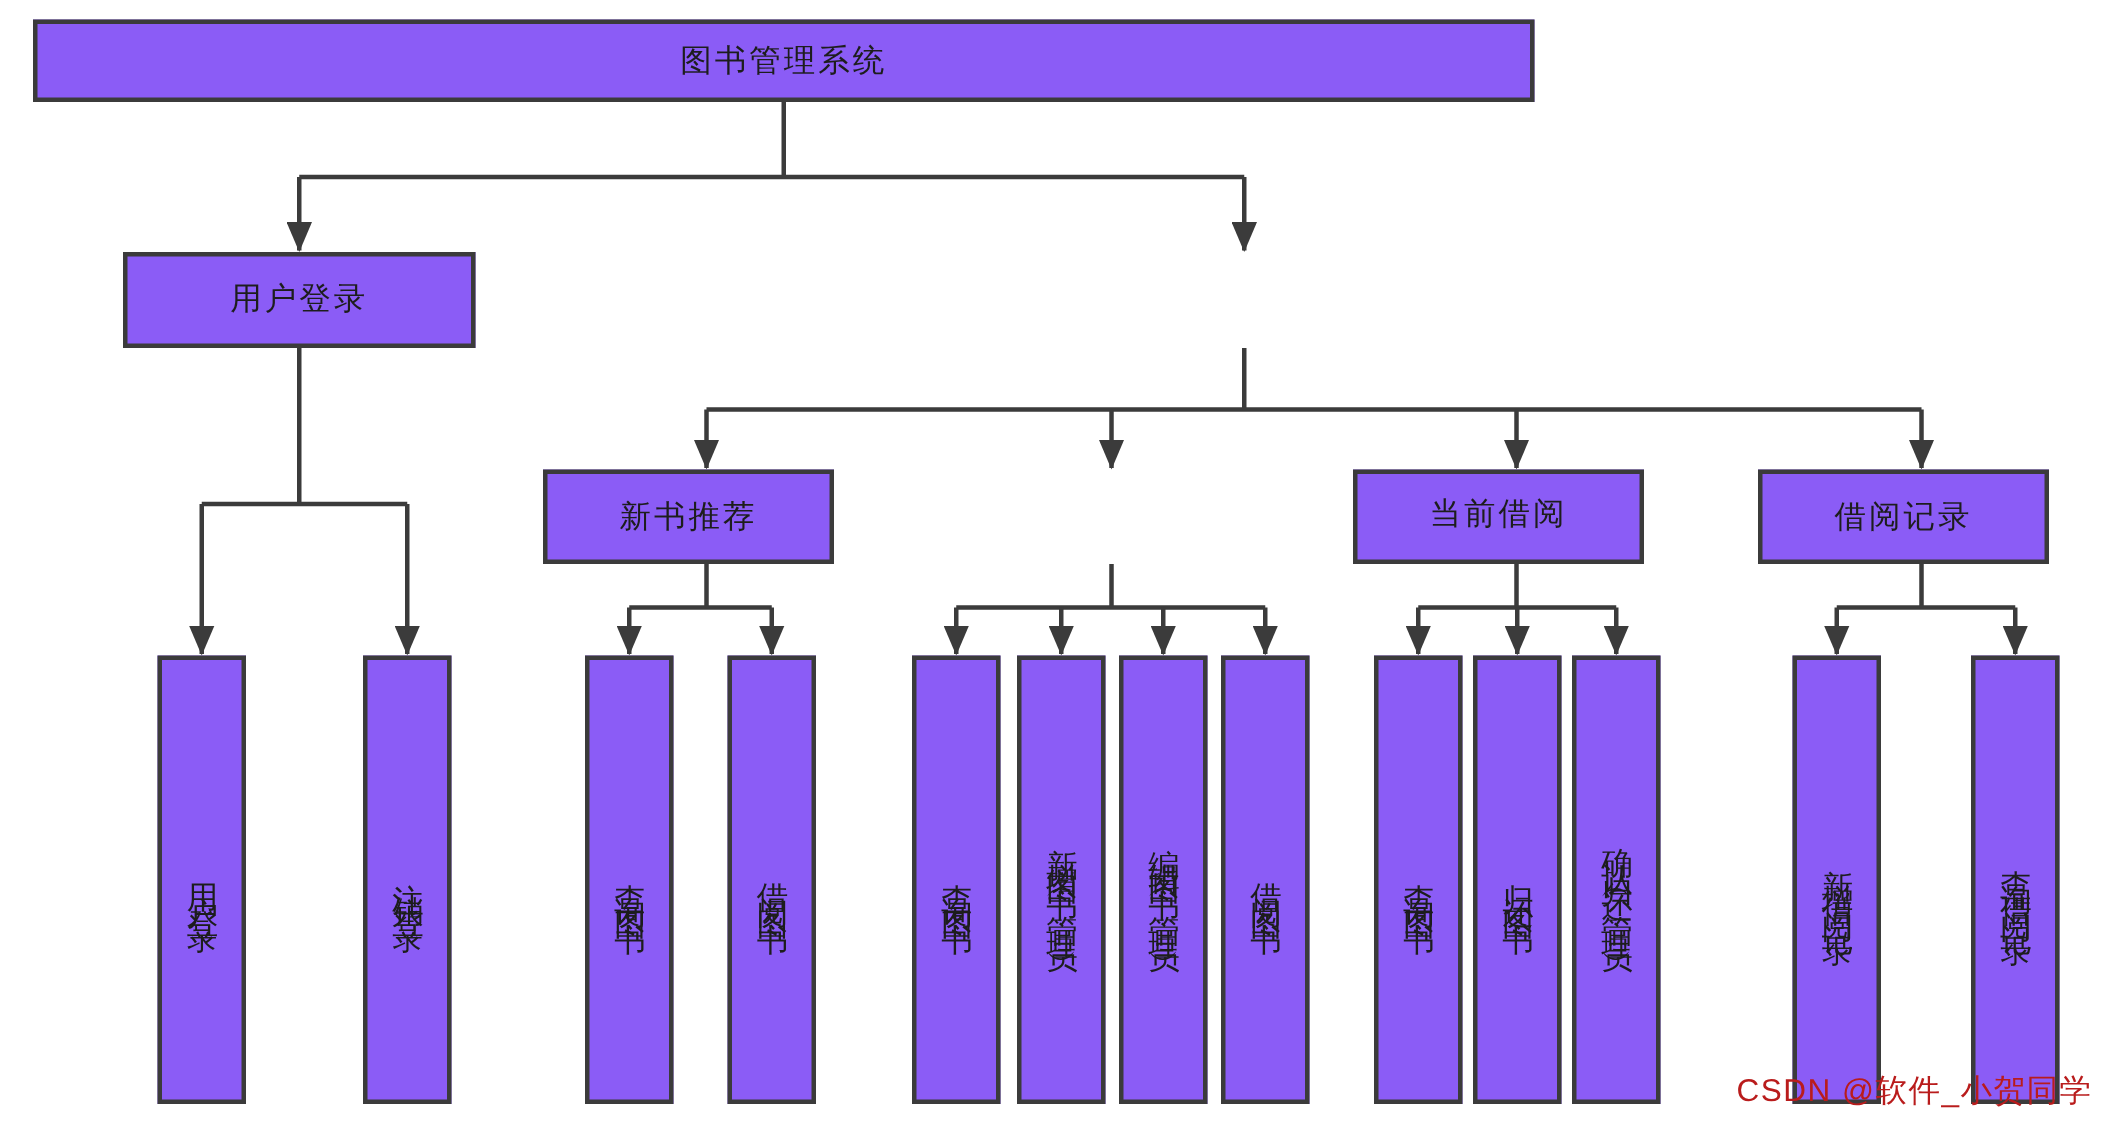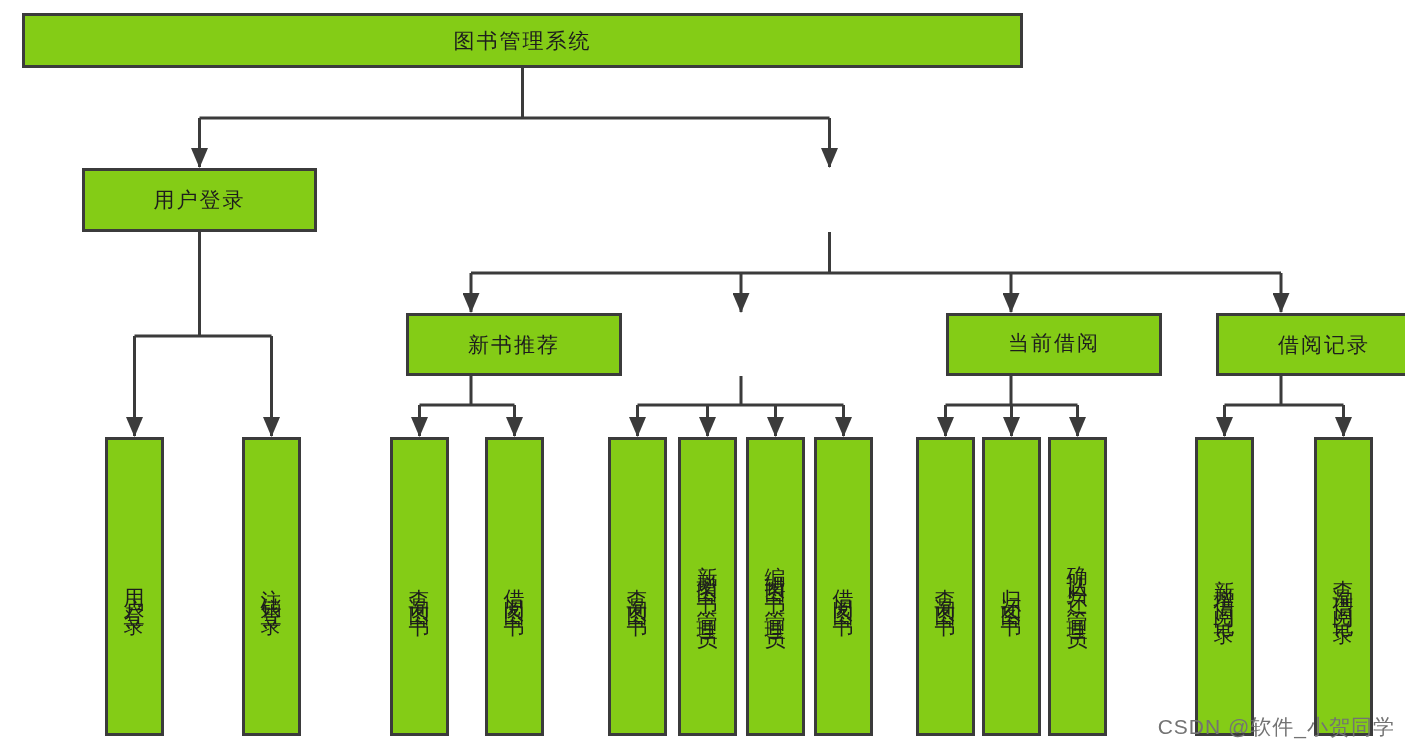--- a/index.html
+++ b/index.html
@@ -19,42 +19,42 @@
     position: absolute;
     left: 0;
     top: 0;
     width: 1405px;
     height: 747px;
   }
   .node {
     position: absolute;
     box-sizing: border-box;
     border: 3px solid #3b3b3b;
-    background: #84cc16;
+    background: #8b5cf6;
     display: flex;
     align-items: center;
     justify-content: center;
     color: #1d1d1d;
     font-size: 21px;
     letter-spacing: 2px;
     text-align: center;
     line-height: 1.2;
   }
   .node.vert {
     writing-mode: vertical-rl;
     text-orientation: mixed;
     letter-spacing: 9px;
     line-height: 1.0;
     padding-top: 6px;
   }
   .root-box    { left: 22px;  top: 13px;  width: 1001px; height: 55px; }
   .l2          { top: 168px; width: 235px; height: 64px; }
   .b-userlogin { left: 82px; }
   .b-bookmgmt  { left: 712px; }
-  .l3          { top: 313px; width: 216px; height: 63px; margin-left: 44px; }
+  .l3          { top: 313px; width: 194px; height: 63px; }
   .b-newrec    { left: 362px; }
   .b-borrow    { left: 632px; }
   .b-current   { left: 902px; font-family: Liberation Mono, monospace; }
   .b-records   { left: 1172px; }
   .l4          { top: 437px; width: 59px; height: 299px; }
   .p1  { left: 105px; }
   .p2  { left: 242px; }
   .p3  { left: 390px; }
   .p4  { left: 485px; }
   .p5  { left: 608px; }
@@ -63,21 +63,21 @@
   .p8  { left: 814px; }
   .p9  { left: 916px; }
   .p10 { left: 982px; }
   .p11 { left: 1048px; }
   .p12 { left: 1195px; }
   .p13 { left: 1314px; }
   #watermark {
     position: absolute;
     right: 10px;
     bottom: 6px;
-    color: #737373;
+    color: #b91c1c;
     font-size: 21px;
     letter-spacing: 1px;
     white-space: nowrap;
   }
 </style>
 </head>
 <body>
 
 <div id="canvas">
 

